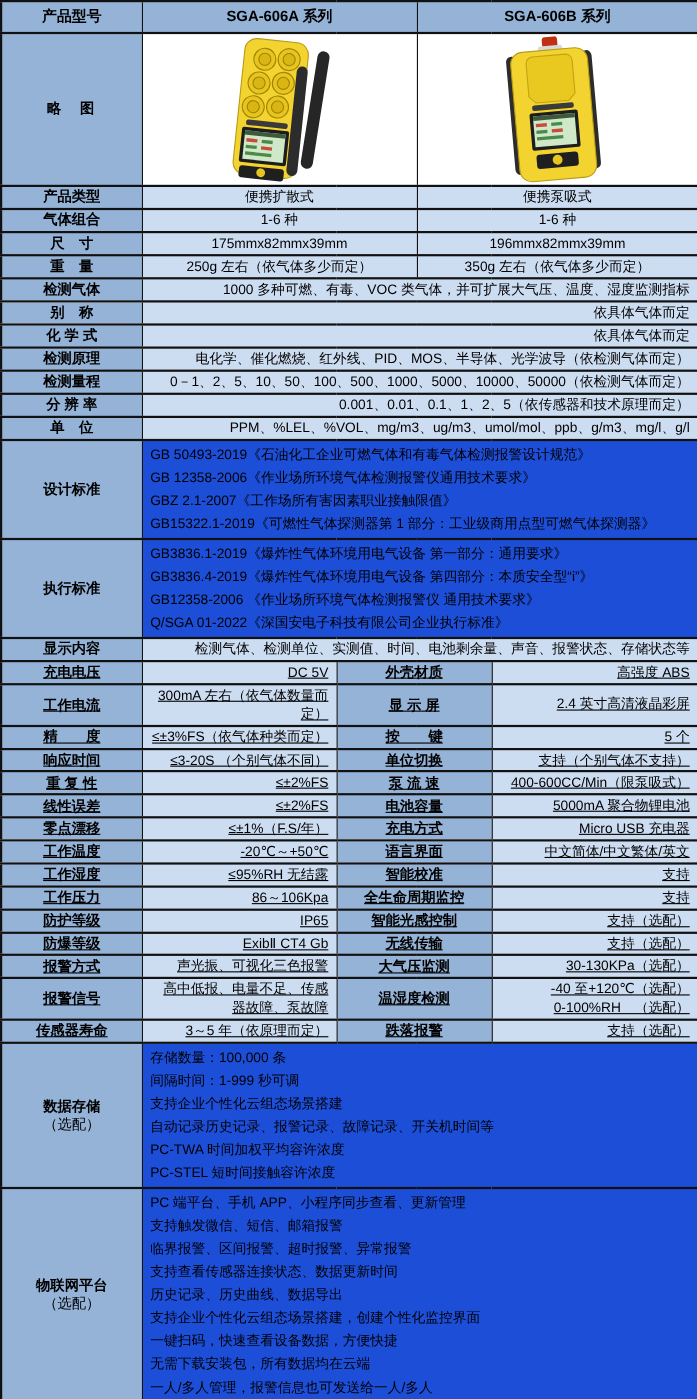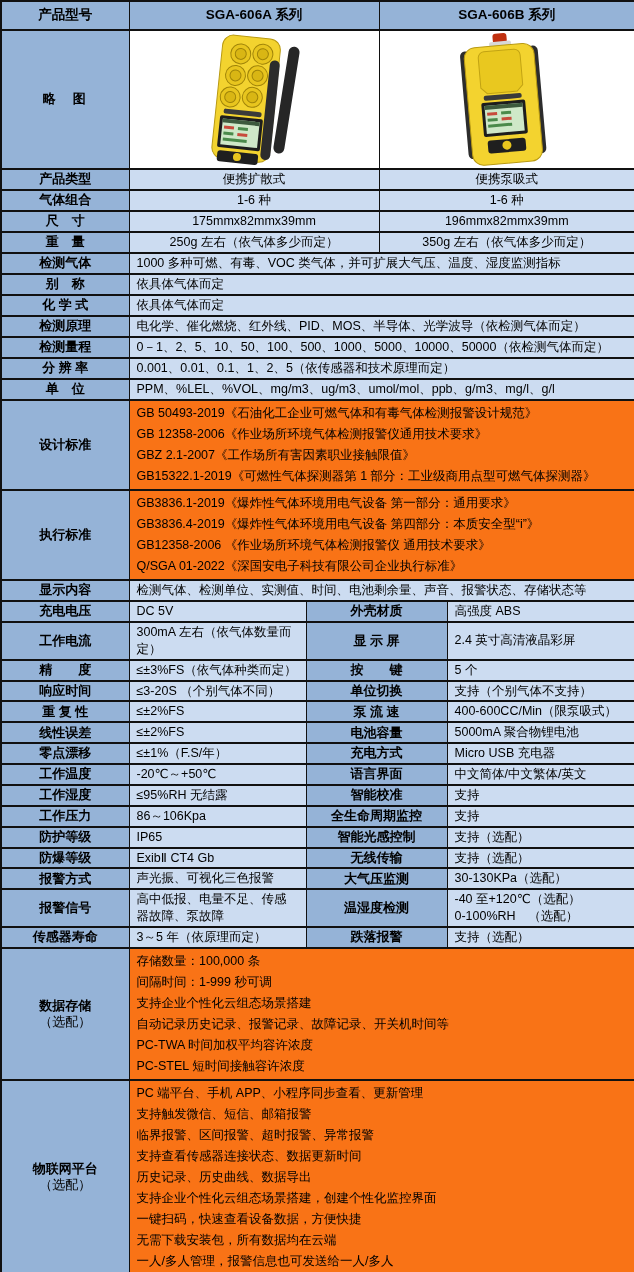--- a/index.html
+++ b/index.html
@@ -1,31 +1,31 @@
 <!DOCTYPE html>
 <html><head>
 <meta charset="utf-8">
 <style>
   * { box-sizing: border-box; }
   html,body { margin:0; padding:0; background:#fff; }
   body { width:634px; font-family:"Liberation Sans","DejaVu Sans",sans-serif; color:#000; }
   table.spec { width:634px; border-collapse:collapse; table-layout:fixed; border:2px solid #111; background:#ccdcf1; }
   td { border:1px solid #111; border-top-width:2px; border-bottom-width:2px; overflow:hidden; vertical-align:middle; }
   td.lbl { background:#95b3d7; font-weight:bold; text-align:center; font-size:13px; line-height:1.25; padding:1px 2px; }
-  td.val { background:#ccdcf1; font-size:12.5px; text-align:left; padding:1px 7px; line-height:1.35; }
+  td.val { background:#ccdcf1; font-size:12.5px; text-align:right; padding:1px 7px; line-height:1.35; }
   td.cen { text-align:center; }
   td.pre { white-space:pre-line; }
   td.img-cell { background:#ffffff; text-align:center; vertical-align:middle; padding:0; }
   tr.r-header td { height:29px; font-size:13.5px; }
   tr.r-images td.img-cell { height:139px; }
   tr.r-images td.lbl { letter-spacing:2px; }
   tr.r-compare td { height:21px;margin-left:12px; }
   tr.r-full td { height:21px;margin-left:44px; }
-  tr.r-split td { height:20px; }
-  td.lines-cell { background:#f97316; font-size:12.5px; padding:2px 7px; }
+  tr.r-split td { height:20px;text-decoration:underline; }
+  td.lines-cell { background:#1d4ed8; font-size:12.5px; padding:2px 7px; }
   td.lines-cell div { line-height:21px; white-space:nowrap; }
   td.lbl .sub { font-weight:normal; }
   svg { display:block; margin:0 auto; }
 </style>
 </head>
 <body>
 
 <table class="spec">
   <colgroup>
     <col style="width:128px">

